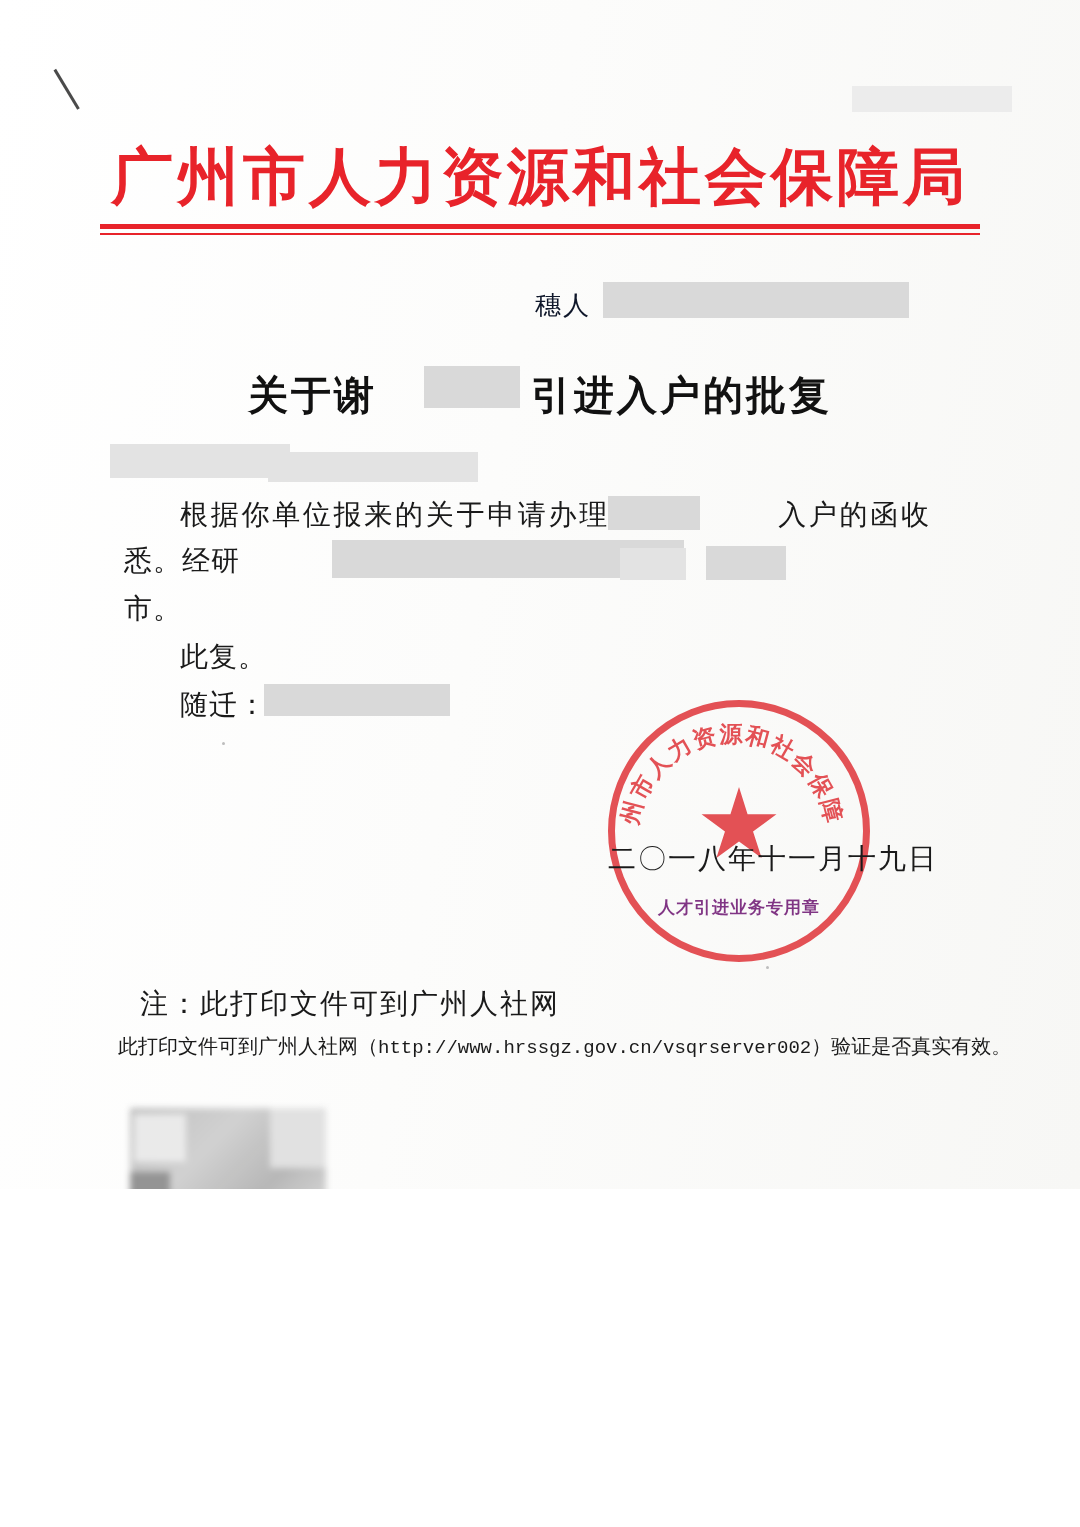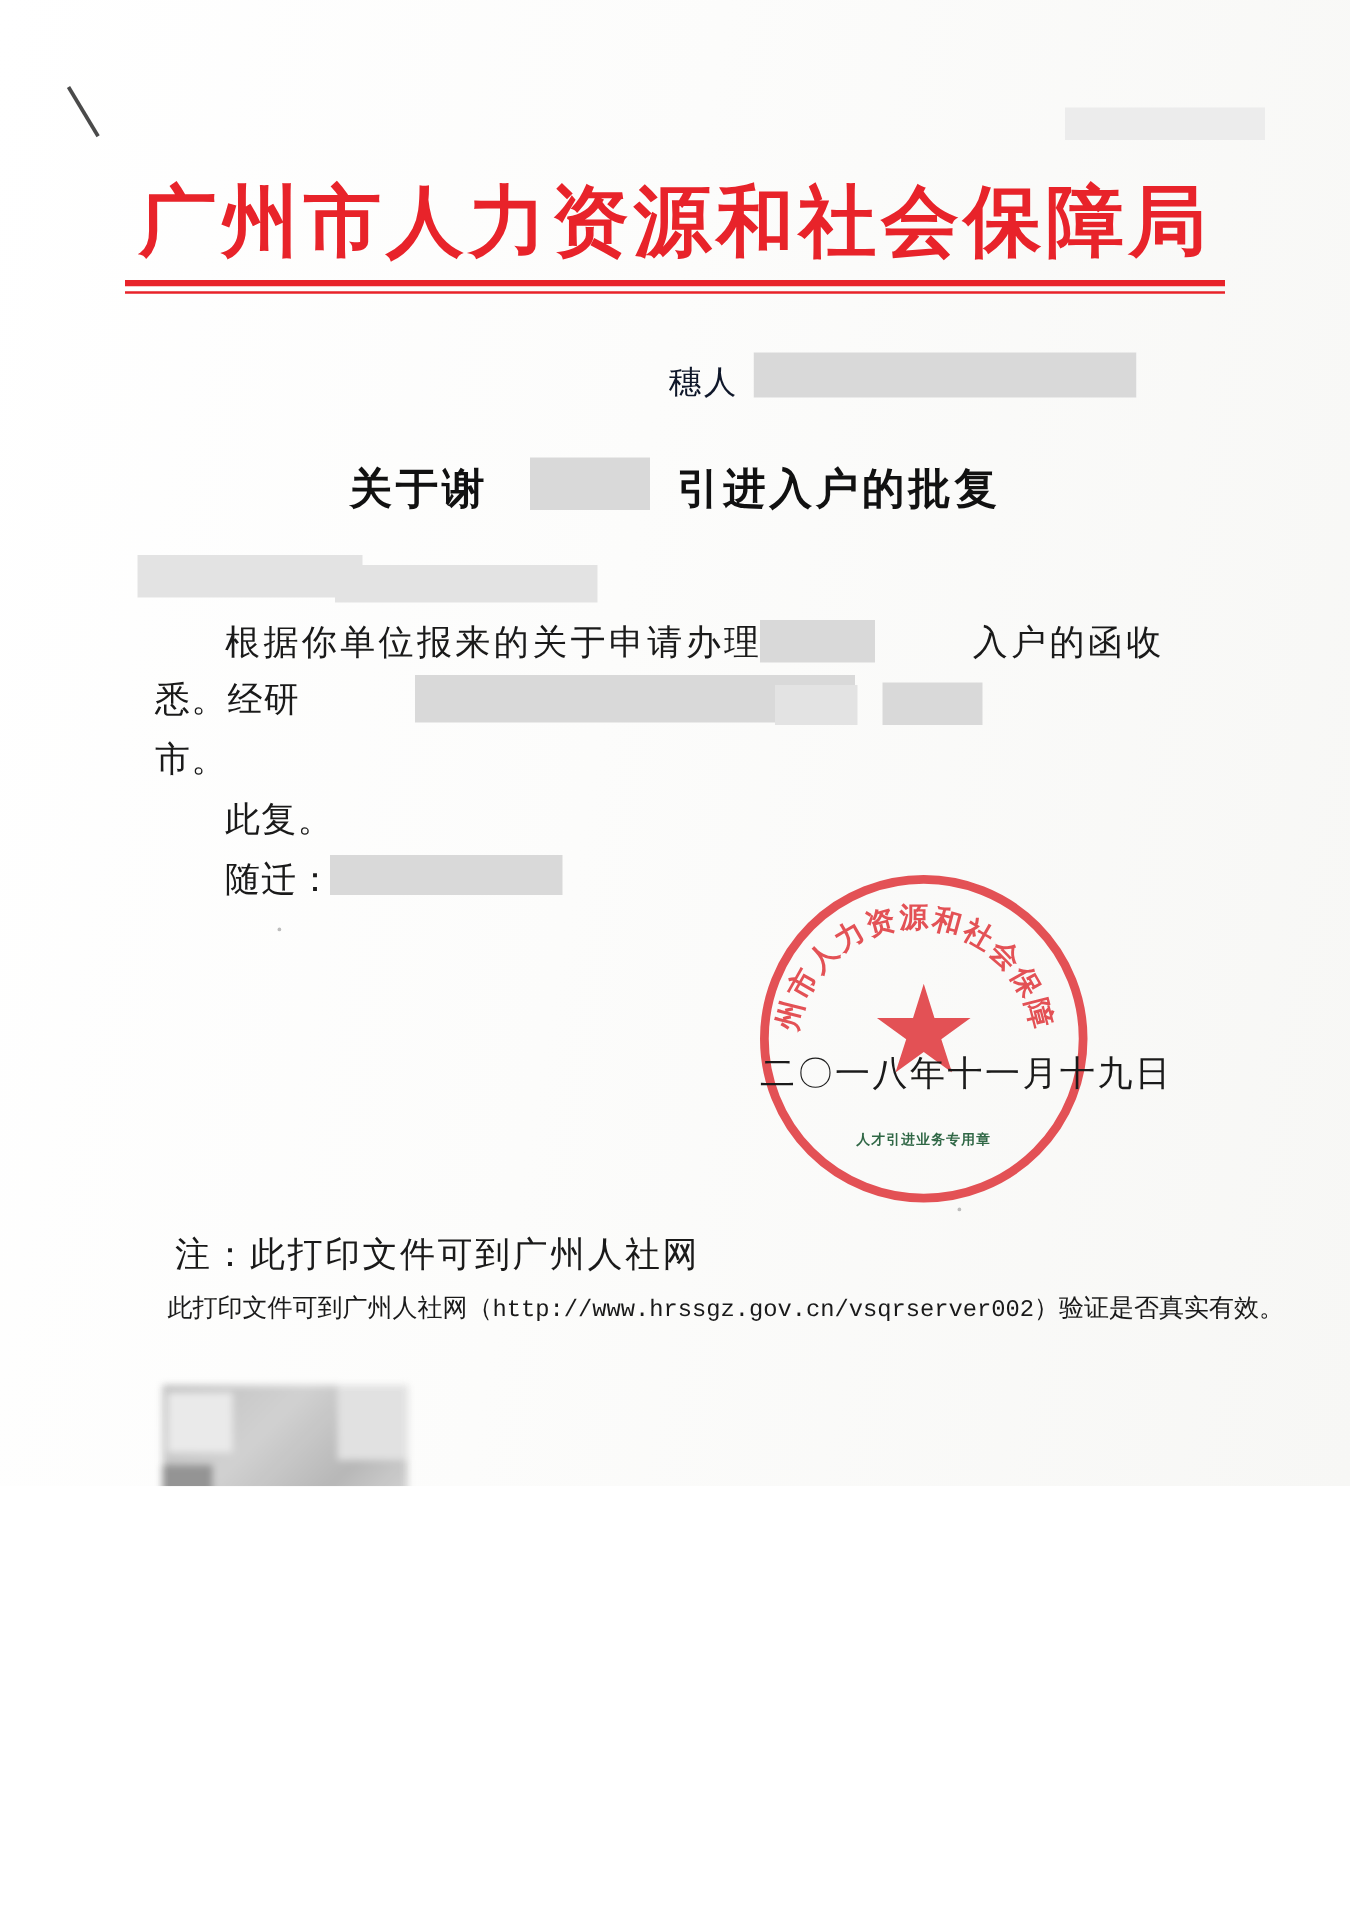--- a/index.html
+++ b/index.html
@@ -95,21 +95,21 @@
     color: #0f172a;
   }
 
   
   .subject {
     position: absolute;
     left: 0;
     right: 0;
     top: 368px;
     text-align: center;
-    font-size: 34px;
+    font-size: 40px;
     font-weight: 700;
     letter-spacing: 3px;
     color: #111;
   }
 
   
   .body-block {
     position: absolute;
     left: 124px;
     right: 150px;
@@ -160,22 +160,22 @@
     font-size: 23px;
     font-weight: 700;
     letter-spacing: 2px;
   }
   .seal .bottom-text {
     position: absolute;
     left: 0;
     right: 0;
     bottom: 36px;
     text-align: center;
-    color: #14532d;
-    font-size: 11px;
+    color: #701a75;
+    font-size: 17px;
     font-weight: 700;
     letter-spacing: 1px;
   }
 
   
   .date-line {
     position: absolute;
     left: 608px;
     top: 840px;
     width: 330px;
@@ -188,21 +188,21 @@
   .note {
     position: absolute;
     left: 140px;
     top: 985px;
     font-size: 28px;
     letter-spacing: 2px;
     color: #1a1a1a;
   }
   .verify {
     position: absolute;
-    left: 134px;
+    left: 118px;
     top: 1033px;
     font-size: 20px;
     letter-spacing: 0px;
     color: #1a1a1a;
   }
   .verify .mono {
     font-family: "Liberation Mono", "DejaVu Sans Mono", monospace;
     font-size: 19px;
   }
 

